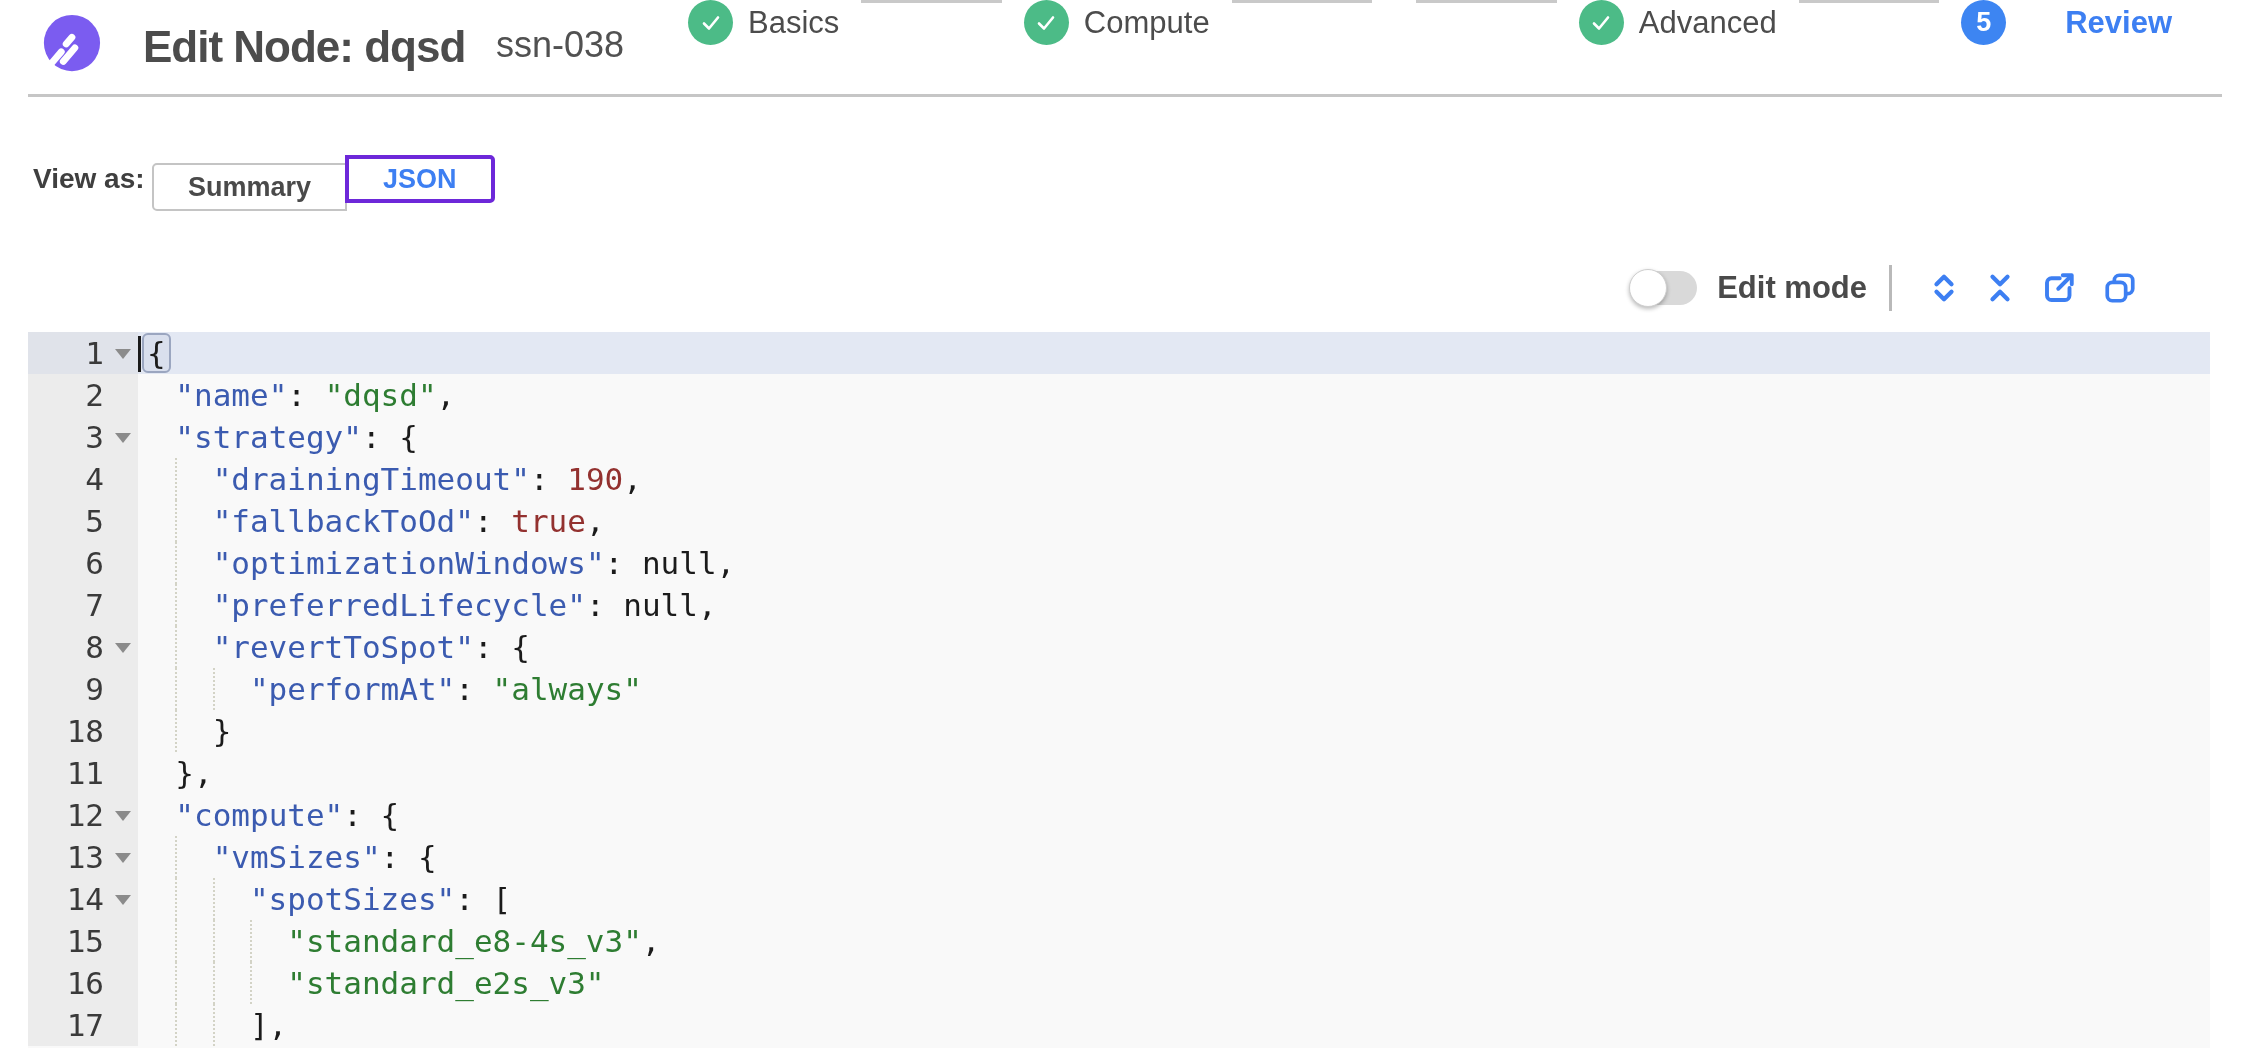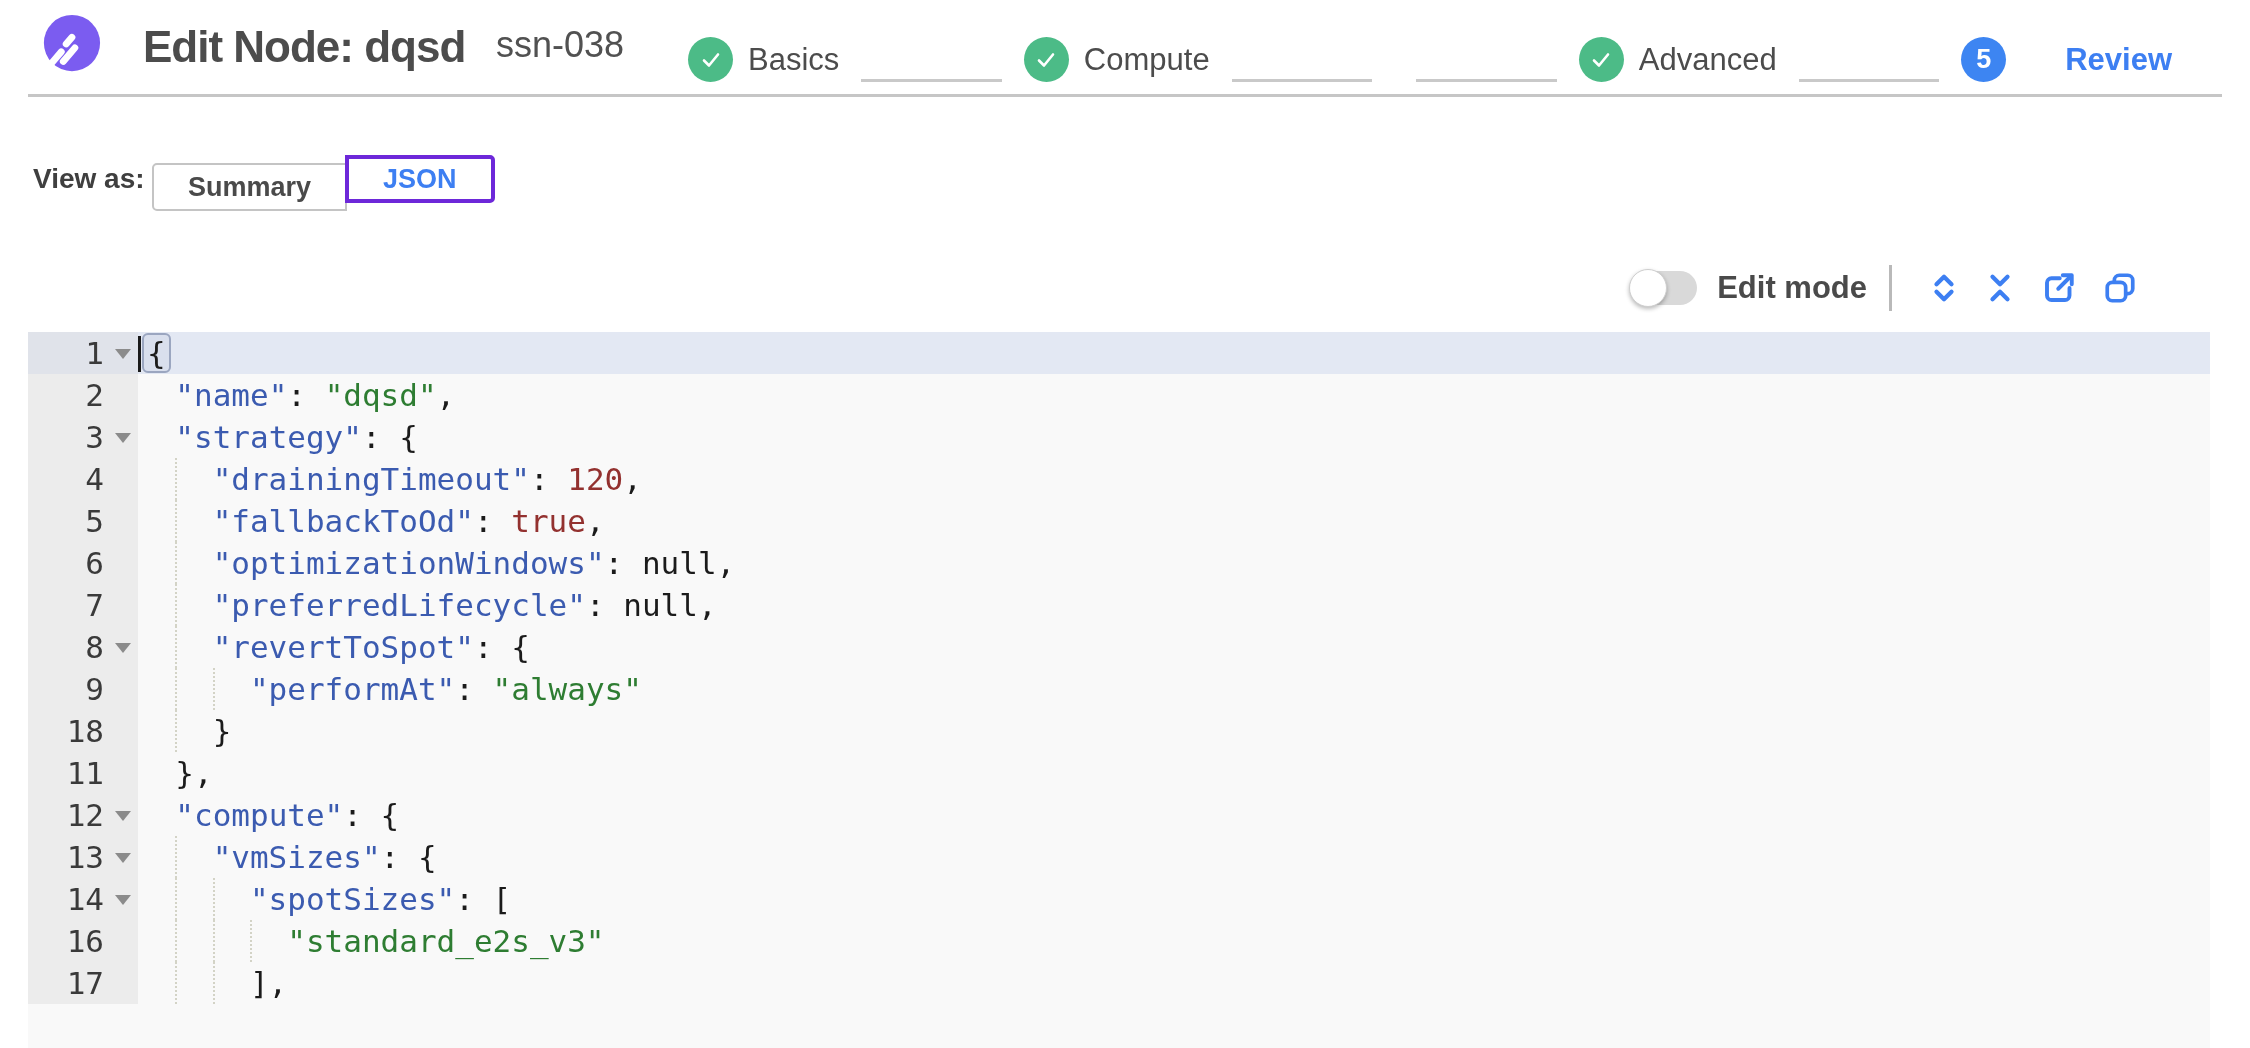--- a/index.html
+++ b/index.html
@@ -12,21 +12,21 @@
   .logo { position: absolute; left: 40px; top: 14px; width: 62px; height: 62px; }
   .title { position: absolute; left: 143px; top: 22px; font-size: 44px; font-weight: bold;
            color: #4c4c4c; letter-spacing: -1px; white-space: nowrap; }
   .subtitle-clip { position: absolute; left: 496px; top: 24px; width: 150px; height: 56px;
                    overflow: hidden; }
   .subtitle { font-size: 36px; font-weight: normal; color: #515151; white-space: nowrap; }
   .header-divider { position: absolute; left: 28px; top: 94px; width: 2194px; height: 3px; background: #c6c6c6; }
 
   
   .stepper { position: absolute; left: 688px; top: 0; right: 78px; height: 82px;
-             display: flex; align-items: flex-end; }
+             display: flex; align-items: flex-start; }
   .step { display: flex; align-items: center; gap: 15px; cursor: pointer; }
   .step-circle { width: 45px; height: 45px; border-radius: 50%; display: flex;
                  align-items: center; justify-content: center; flex: none; }
   .step-circle.done { background: #4cbb87; }
   .step-circle.current { background: #3d85f2; }
   .step-number { color: #fff; font-size: 27px; font-weight: bold; }
   .step-label { font-size: 31px; color: #4c4c4c; white-space: nowrap; }
   .step.current .step-label { color: #3d7ff2; font-weight: bold; margin-left: 44px; }
   .connector { flex: 1 1 auto; height: 3px; background: #c9c9c9; margin: 0 22px; min-width: 40px; }
 
@@ -182,21 +182,21 @@
       <div class="row">
         <div class="gut">2</div>
         <div class="code"><span class="ind"></span><span class="tok-key">"name"</span><span class="tok-plain">: </span><span class="tok-str">"dqsd"</span><span class="tok-plain">,</span></div>
       </div>
       <div class="row">
         <div class="gut">3<span class="fold"></span></div>
         <div class="code"><span class="ind"></span><span class="tok-key">"strategy"</span><span class="tok-plain">: {</span></div>
       </div>
       <div class="row">
         <div class="gut">4</div>
-        <div class="code"><span class="ind"></span><span class="ind g"></span><span class="tok-key">"drainingTimeout"</span><span class="tok-plain">: </span><span class="tok-num">120</span><span class="tok-plain">,</span></div>
+        <div class="code"><span class="ind"></span><span class="ind g"></span><span class="tok-key">"drainingTimeout"</span><span class="tok-plain">: </span><span class="tok-num">190</span><span class="tok-plain">,</span></div>
       </div>
       <div class="row">
         <div class="gut">5</div>
         <div class="code"><span class="ind"></span><span class="ind g"></span><span class="tok-key">"fallbackToOd"</span><span class="tok-plain">: </span><span class="tok-num">true</span><span class="tok-plain">,</span></div>
       </div>
       <div class="row">
         <div class="gut">6</div>
         <div class="code"><span class="ind"></span><span class="ind g"></span><span class="tok-key">"optimizationWindows"</span><span class="tok-plain">: null,</span></div>
       </div>
       <div class="row">
@@ -225,20 +225,24 @@
       </div>
       <div class="row">
         <div class="gut">13<span class="fold"></span></div>
         <div class="code"><span class="ind"></span><span class="ind g"></span><span class="tok-key">"vmSizes"</span><span class="tok-plain">: {</span></div>
       </div>
       <div class="row">
         <div class="gut">14<span class="fold"></span></div>
         <div class="code"><span class="ind"></span><span class="ind g"></span><span class="ind g"></span><span class="tok-key">"spotSizes"</span><span class="tok-plain">: [</span></div>
       </div>
       <div class="row">
+        <div class="gut">15</div>
+        <div class="code"><span class="ind"></span><span class="ind g"></span><span class="ind g"></span><span class="ind g"></span><span class="tok-str">"standard_e8-4s_v3"</span><span class="tok-plain">,</span></div>
+      </div>
+      <div class="row">
         <div class="gut">16</div>
         <div class="code"><span class="ind"></span><span class="ind g"></span><span class="ind g"></span><span class="ind g"></span><span class="tok-str">"standard_e2s_v3"</span></div>
       </div>
       <div class="row">
         <div class="gut">17</div>
         <div class="code"><span class="ind"></span><span class="ind g"></span><span class="ind g"></span><span class="tok-plain">],</span></div>
       </div>
     </div>
 
 </div>

